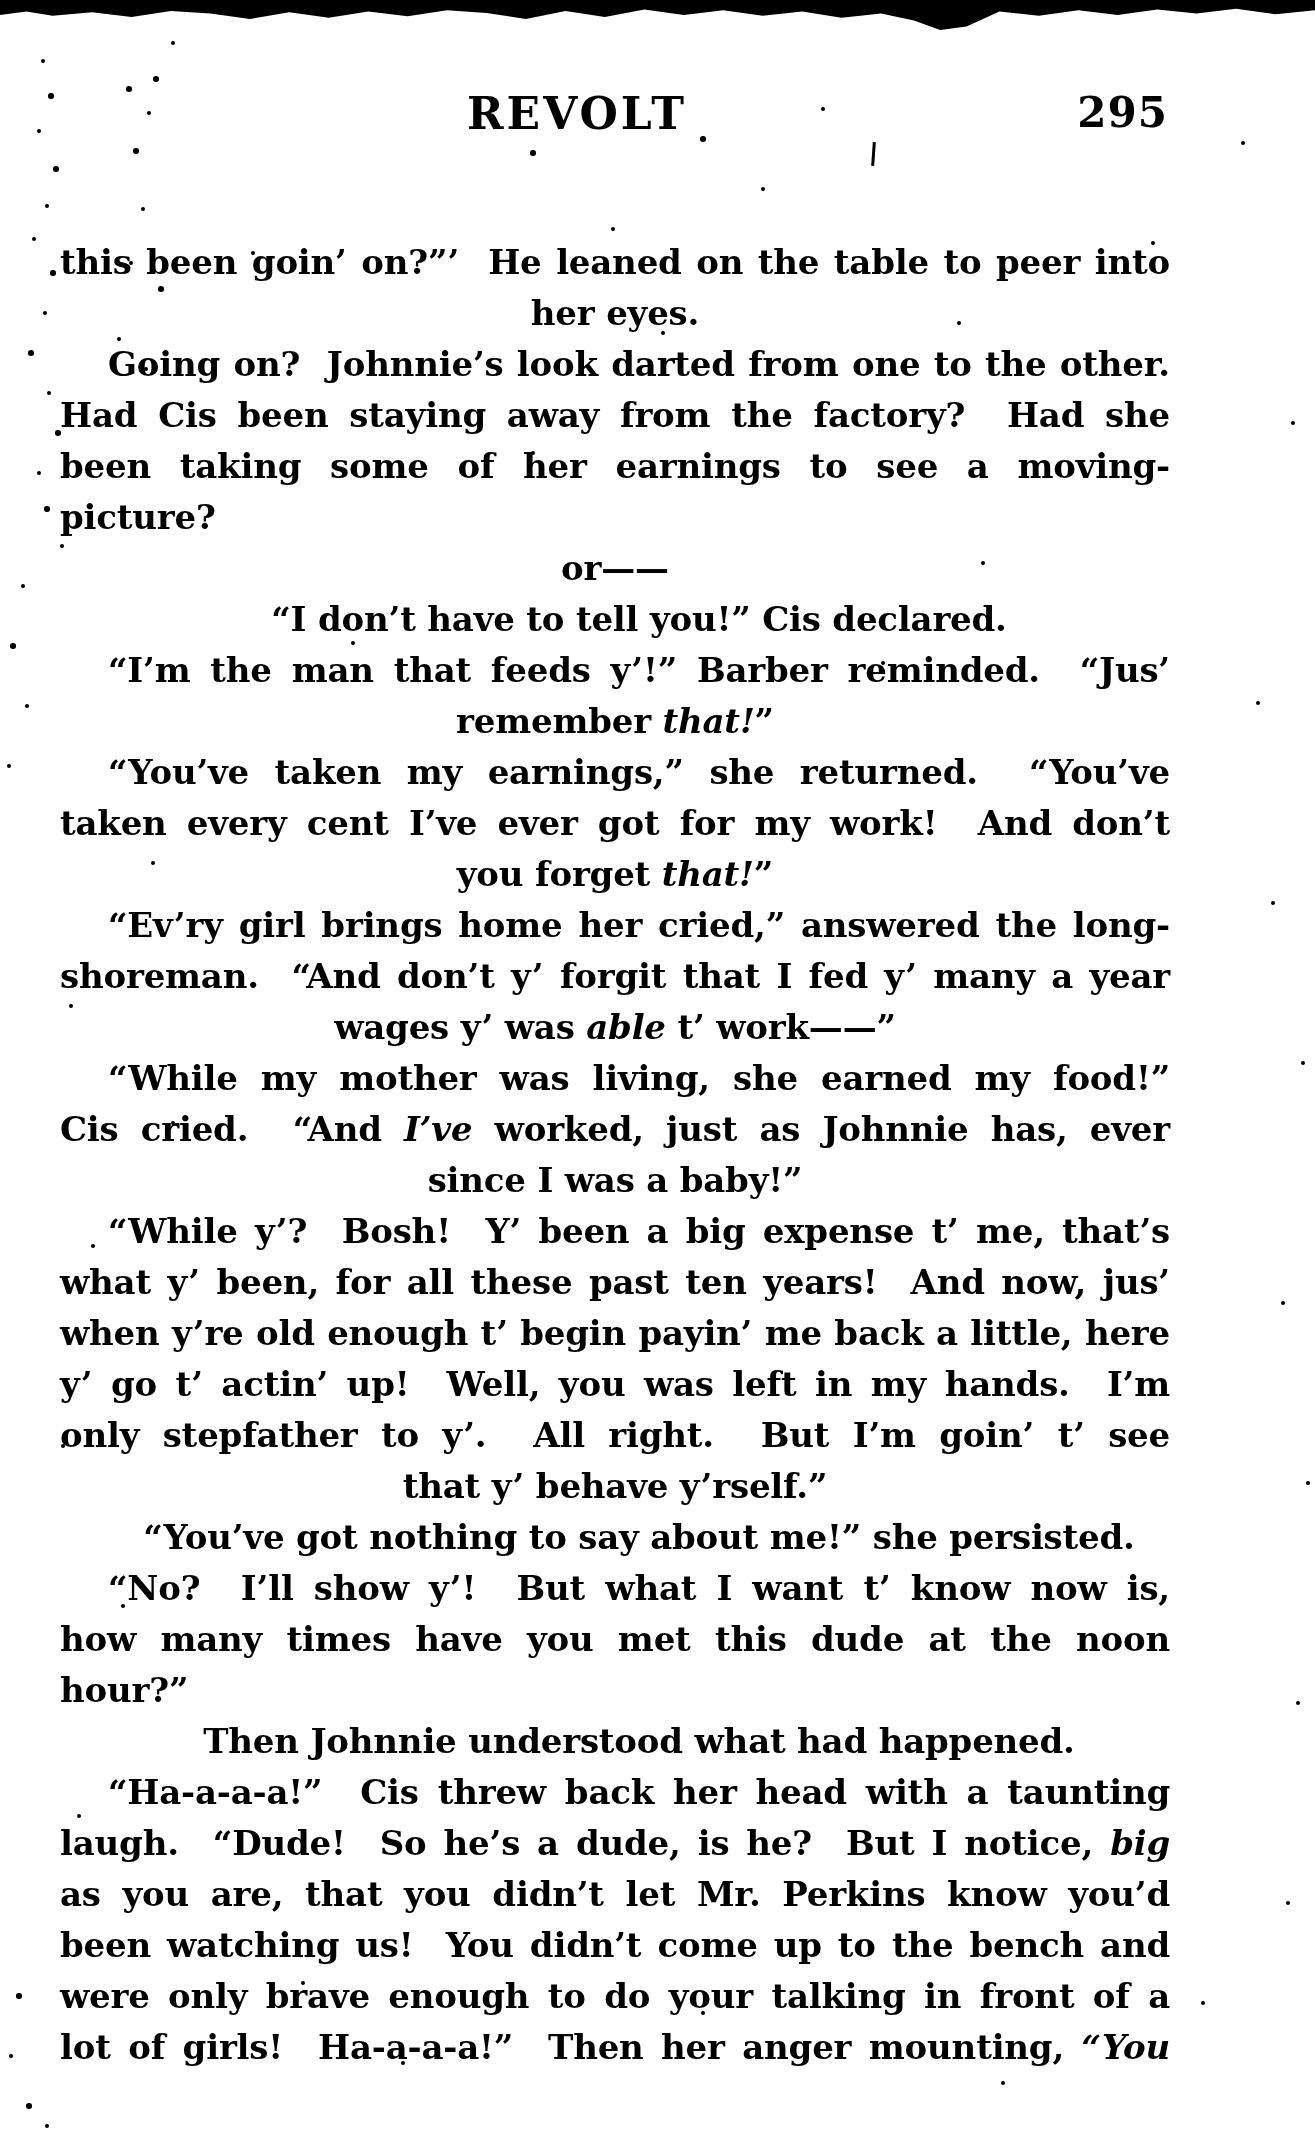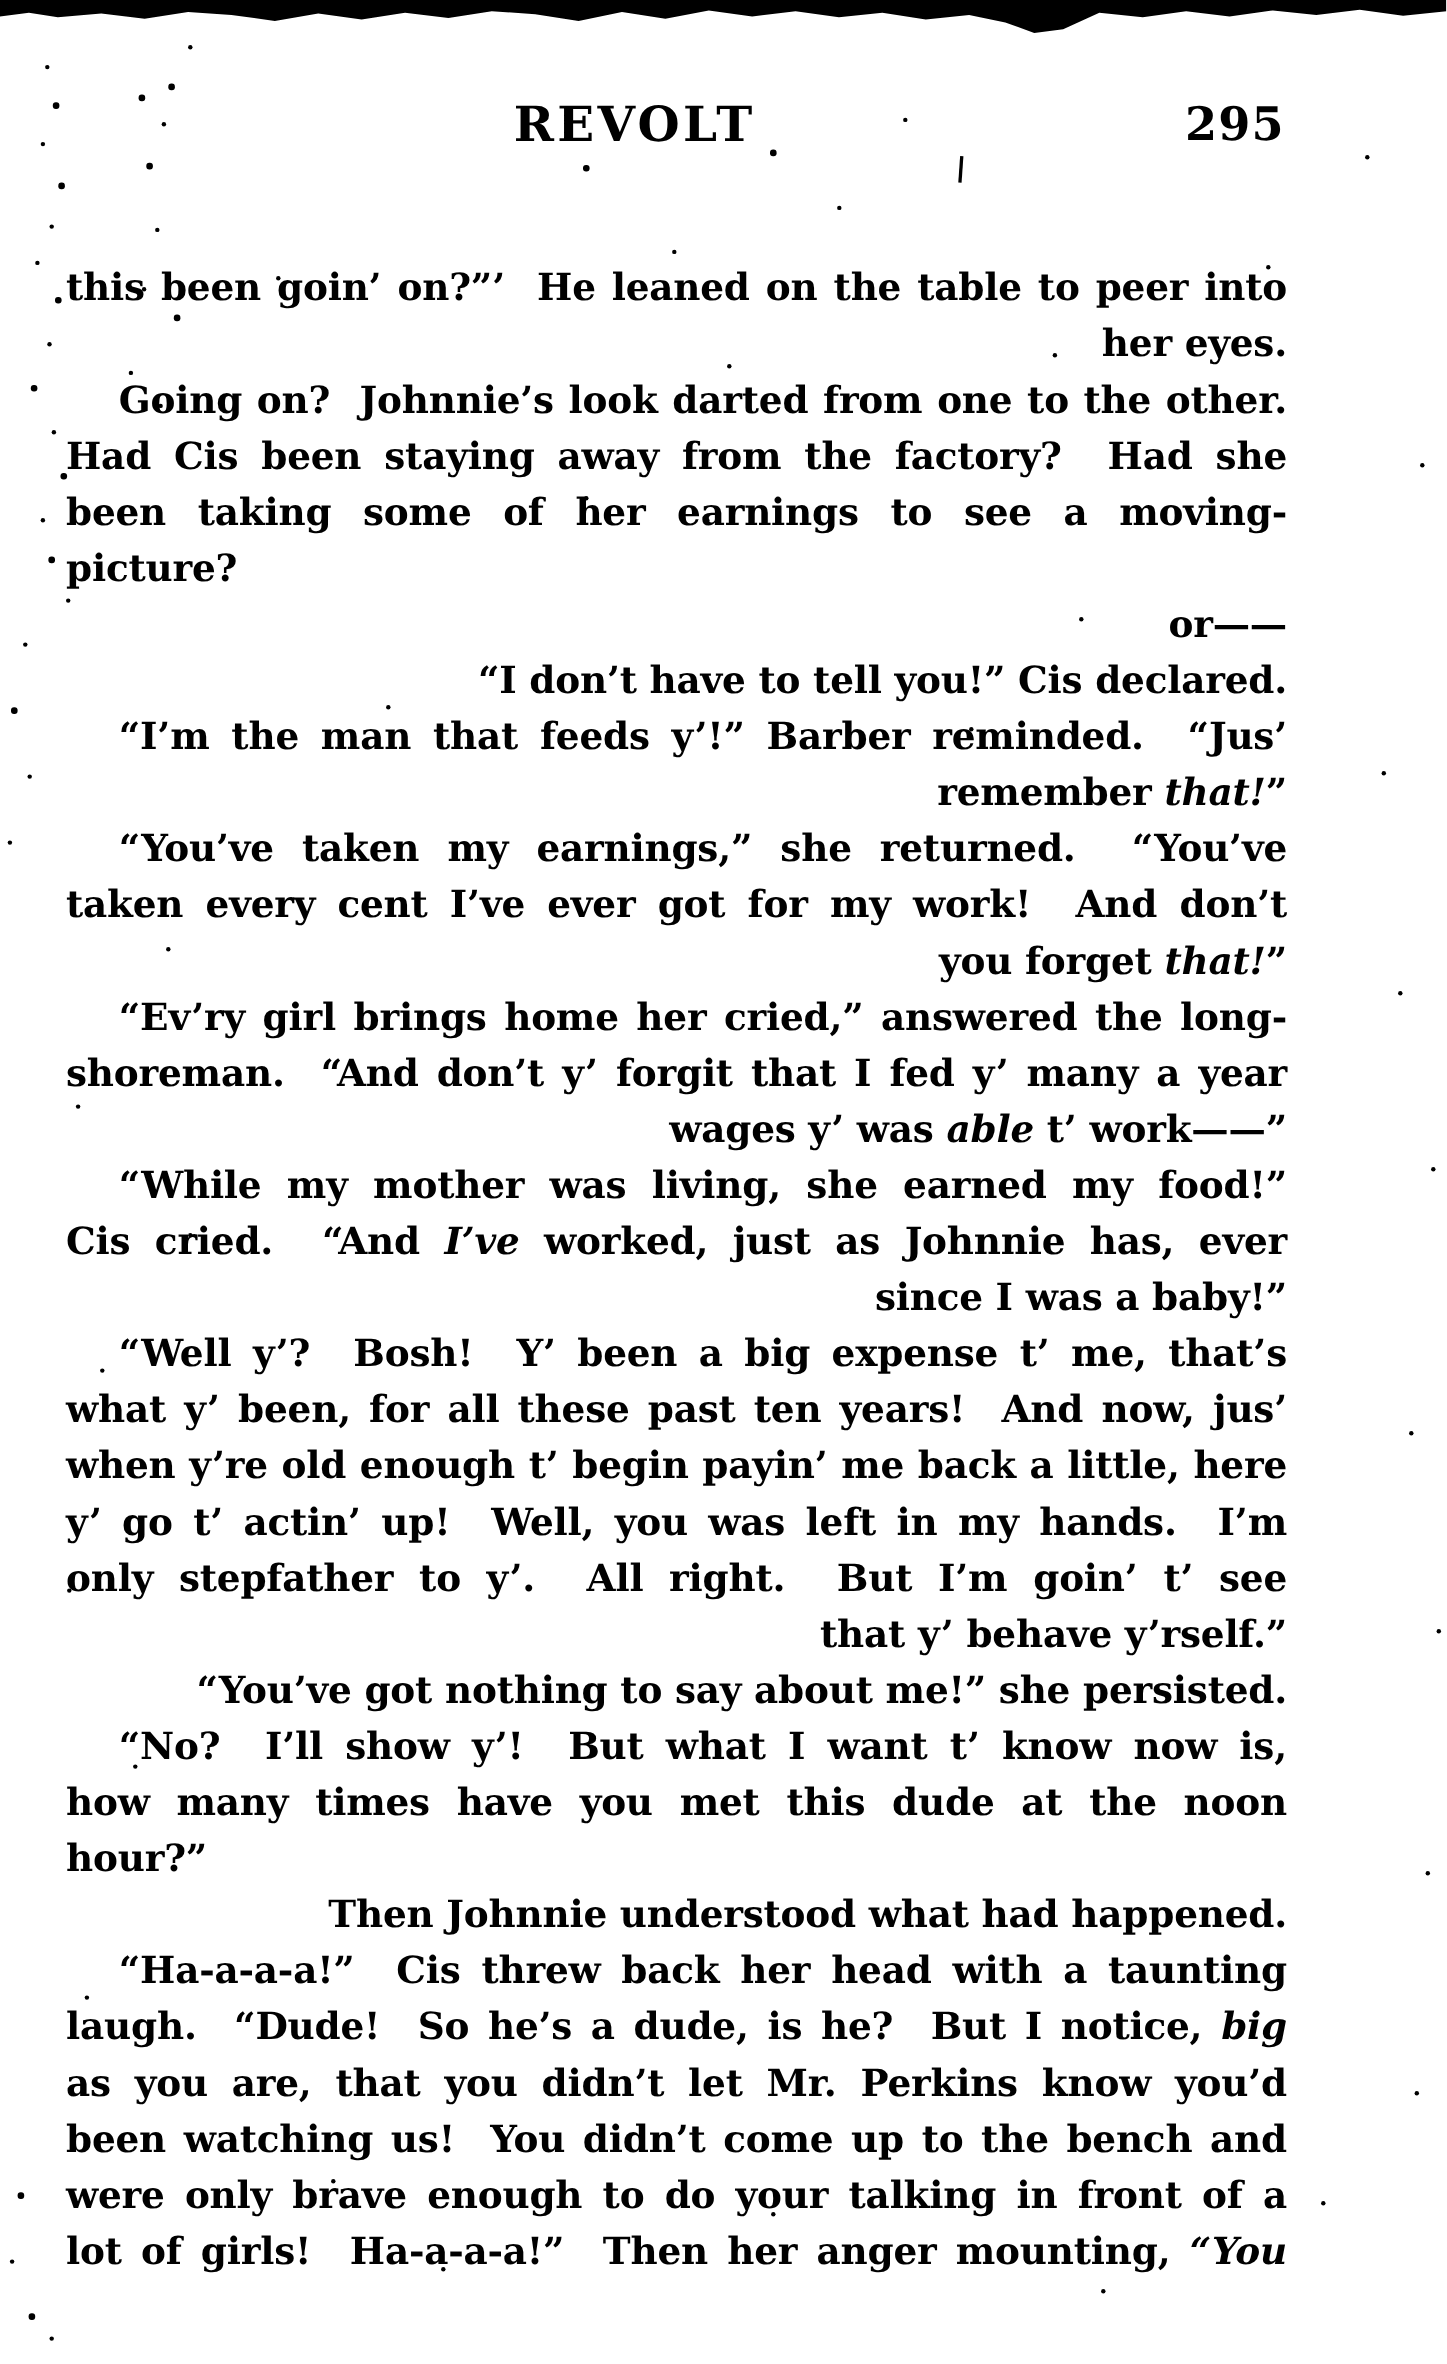--- a/index.html
+++ b/index.html
@@ -46,21 +46,21 @@
   .title{
     display:block;text-align:center;font-size:44px;font-weight:700;letter-spacing:3px;
     transform:translateX(-38px);
   }
   .pagenum{position:absolute;right:2px;top:0;font-size:42px;font-weight:700;letter-spacing:1px;}
   
   .text{
     position:absolute;top:237px;left:60px;width:1110px;
     font-size:34px;font-weight:700;line-height:51px;letter-spacing:-0.2px;
   }
-  .line{white-space:pre-wrap;text-align:right;}
+  .line{white-space:pre-wrap;text-align:center;}
   .line.just{text-align:justify;text-align-last:justify;}
   .line.indent{text-indent:48px;}
   .it{font-style:italic;}
 </style>
 </head>
 <body>
 
 <div class="page">
   <div class="edge-top"></div>
   <div class="specks"></div>
@@ -83,21 +83,21 @@
       <div class="line"><span>remember </span><span class="it">that!</span><span>”</span></div>
       <div class="line indent just"><span>“You’ve taken my earnings,” she returned.  “You’ve</span></div>
       <div class="line just"><span>taken every cent I’ve ever got for my work!  And don’t</span></div>
       <div class="line"><span>you forget </span><span class="it">that!</span><span>”</span></div>
       <div class="line indent just"><span>“Ev’ry girl brings home her cried,” answered the long-</span></div>
       <div class="line just"><span>shoreman.  “And don’t y’ forgit that I fed y’ many a year</span></div>
       <div class="line"><span>wages y’ was </span><span class="it">able</span><span> t’ work——”</span></div>
       <div class="line indent just"><span>“While my mother was living, she earned my food!”</span></div>
       <div class="line just"><span>Cis cried.  “And </span><span class="it">I’ve</span><span> worked, just as Johnnie has, ever</span></div>
       <div class="line"><span>since I was a baby!”</span></div>
-      <div class="line indent just"><span>“Well y’?  Bosh!  Y’ been a big expense t’ me, that’s</span></div>
+      <div class="line indent just"><span>“While y’?  Bosh!  Y’ been a big expense t’ me, that’s</span></div>
       <div class="line just"><span>what y’ been, for all these past ten years!  And now, jus’</span></div>
       <div class="line just"><span>when y’re old enough t’ begin payin’ me back a little, here</span></div>
       <div class="line just"><span>y’ go t’ actin’ up!  Well, you was left in my hands.  I’m</span></div>
       <div class="line just"><span>only stepfather to y’.  All right.  But I’m goin’ t’ see</span></div>
       <div class="line"><span>that y’ behave y’rself.”</span></div>
       <div class="line indent"><span>“You’ve got nothing to say about me!” she persisted.</span></div>
       <div class="line indent just"><span>“No?  I’ll show y’!  But what I want t’ know now is,</span></div>
       <div class="line just"><span>how many times have you met this dude at the noon hour?”</span></div>
       <div class="line indent"><span>Then Johnnie understood what had happened.</span></div>
       <div class="line indent just"><span>“Ha-a-a-a!”  Cis threw back her head with a taunting</span></div>

